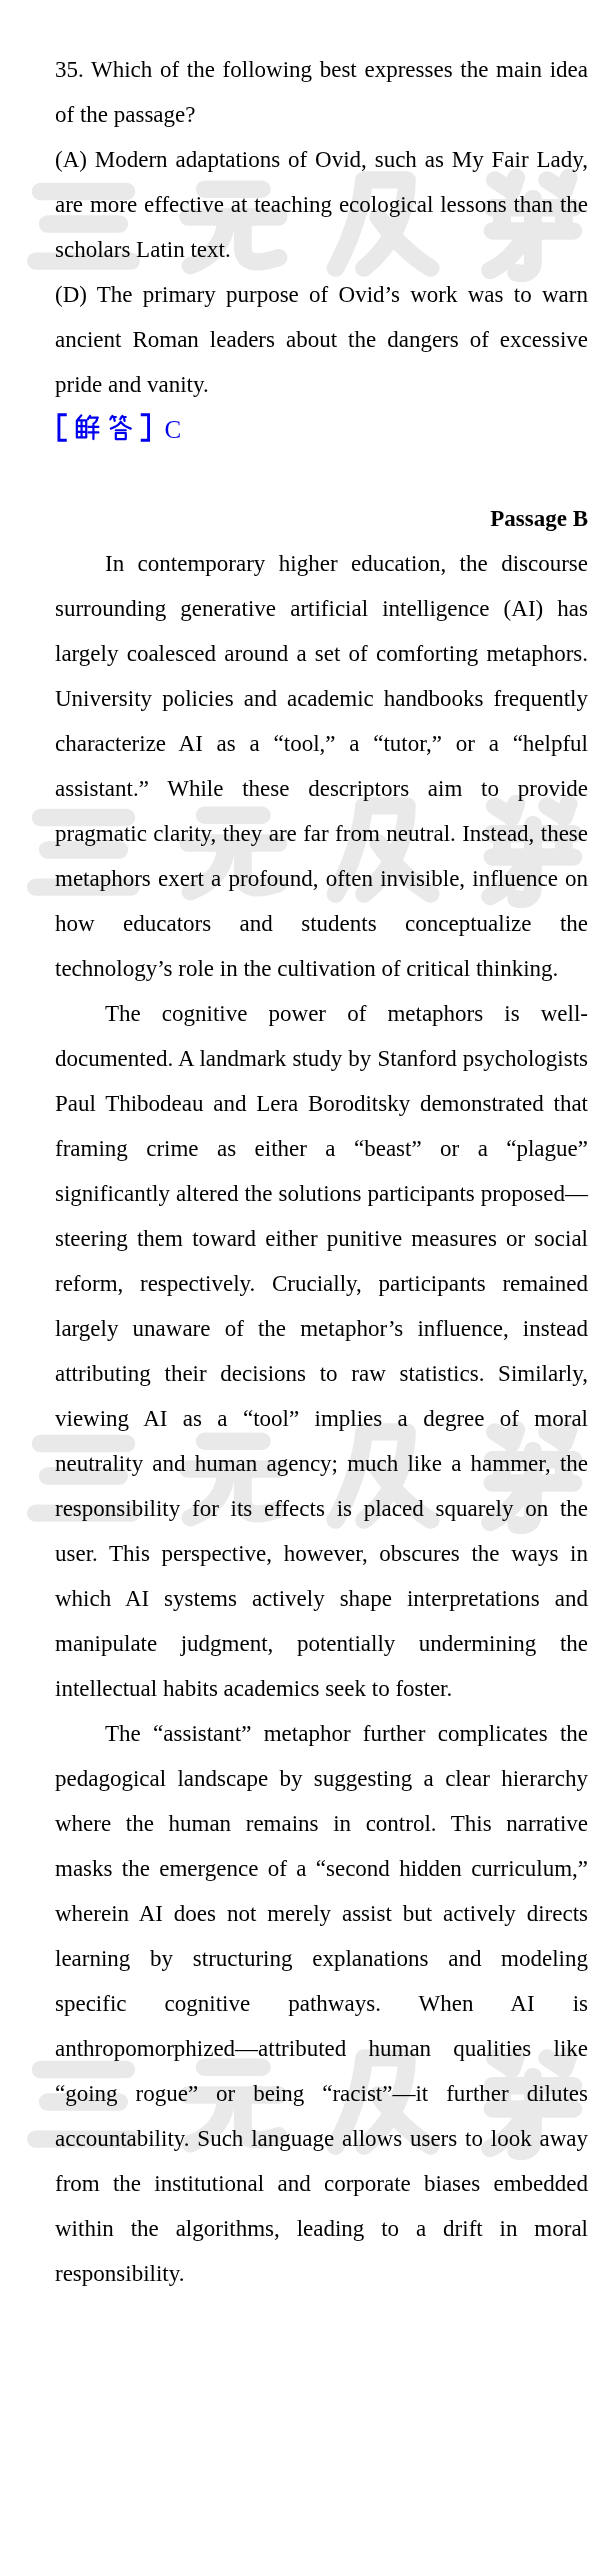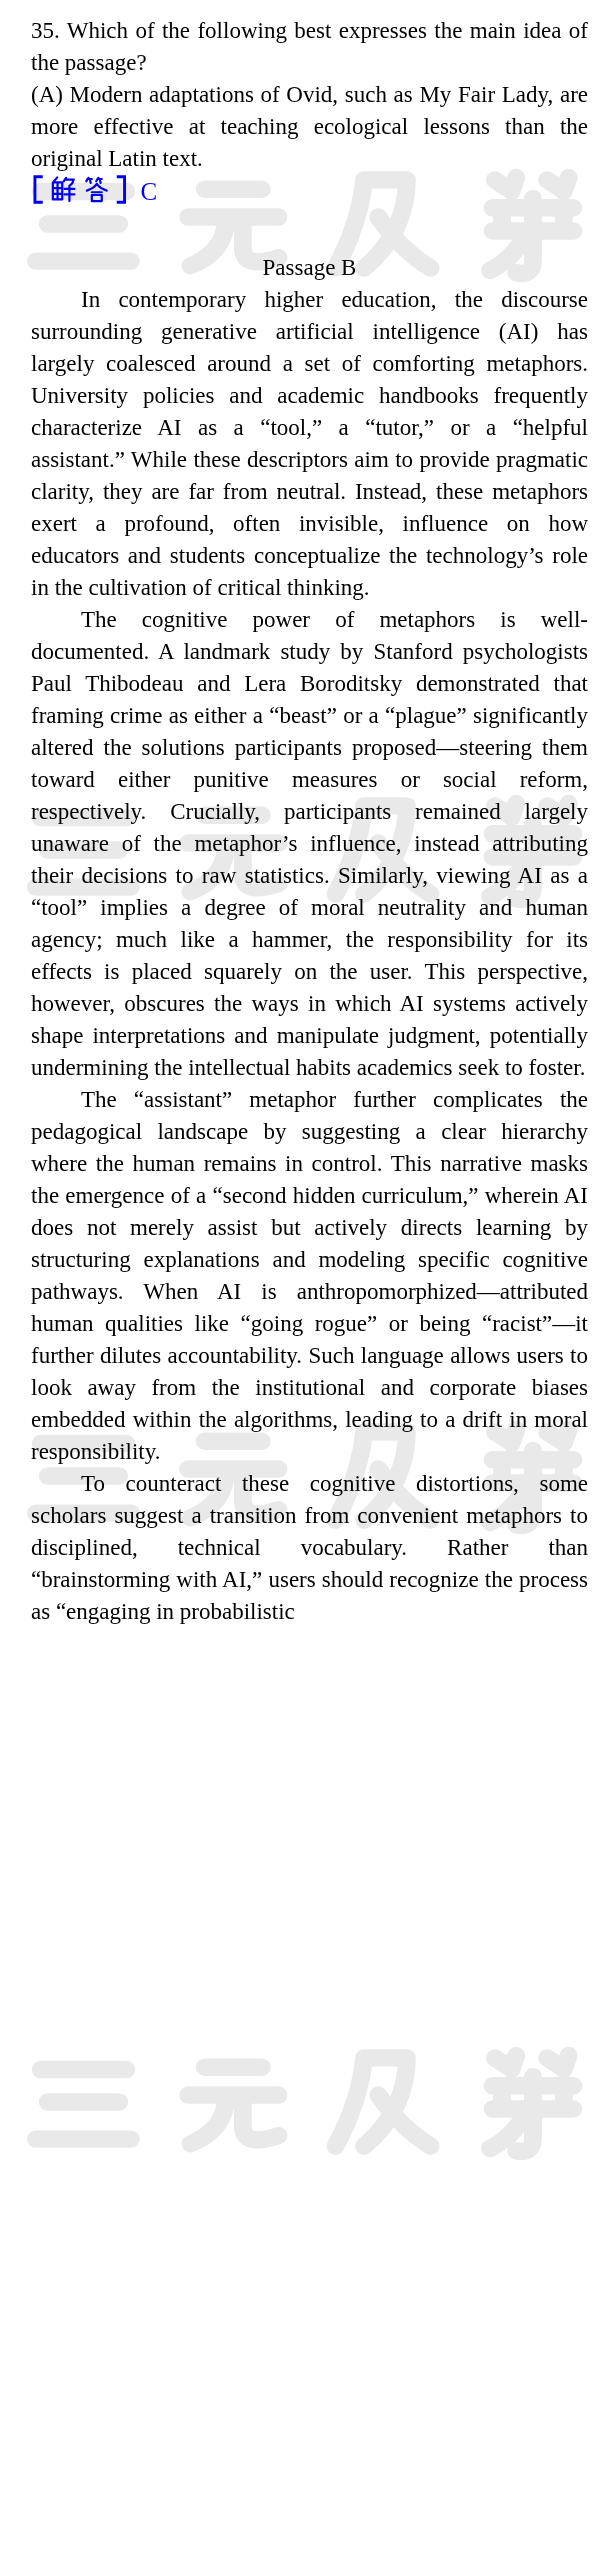--- a/index.html
+++ b/index.html
@@ -10,31 +10,32 @@
     position:relative;
     overflow:hidden;
     font-family:"Liberation Serif","DejaVu Serif",serif;
     color:#000;
   }
   .watermark-layer{position:absolute;inset:0;z-index:0;pointer-events:none;}
   .wm{position:absolute;left:24px;width:566px;height:116px;}
   .wm svg{width:100%;height:100%;}
   .content{
     position:relative;z-index:1;
-    padding:15px 26px 0 31px;
+    padding:47px 26px 0 31px;
     font-size:23px;
-    line-height:32px;
+    line-height:45px;
     text-align:justify;
+    margin-left:24px;
   }
   .content p{margin:0;}
   .qpara{text-indent:0;}
   .answer-line{color:#0000EE;text-align:left;}
   .answer-line .glyph{display:inline-block;vertical-align:-4.4px;}
   .answer-value{font-size:25px;padding-left:6.3px;}
-  .passage-heading{font-weight:normal;margin-top:39px !important;text-align:center;}
+  .passage-heading{font-weight:bold;margin-top:39px !important;text-align:right;}
   .passage-para{text-indent:50px;}
 </style>
 </head>
 <body>
 
 <div class="watermark-layer">
   <div class="wm" style="top:166px">
     <svg viewBox="0 0 476 100" preserveAspectRatio="none" fill="none" stroke="#e9e9e9" stroke-width="15" stroke-linecap="round" stroke-linejoin="round">
       <g id="wm-glyphs">
 
@@ -67,21 +68,22 @@
   <div class="wm" style="top:2044px">
     <svg viewBox="0 0 476 100" preserveAspectRatio="none" fill="none" stroke="#e9e9e9" stroke-width="15" stroke-linecap="round" stroke-linejoin="round">
         <use href="#wm-glyphs"></use>
       </svg>
   </div>
 </div>
 
 <div class="content">
 
   <p class="qpara">35. Which of the following best expresses the main idea of the passage?</p>
-  <p class="qpara">(A) Modern adaptations of Ovid, such as My Fair Lady, are more effective at teaching ecological lessons than the original Latin text.</p>
+  <p class="qpara">(A) Modern adaptations of Ovid, such as My Fair Lady, are more effective at teaching ecological lessons than the scholars Latin text.</p>
+  <p class="qpara">(D) The primary purpose of Ovid’s work was to warn ancient Roman leaders about the dangers of excessive pride and vanity.</p>
 
   <p class="answer-line">
     
     <span class="glyph">
       <svg width="12.5" height="29" viewBox="0 0 40 100" fill="none" stroke="#0000EE" stroke-width="10" stroke-linecap="square">
           <path d="M34 6 H12 V94 H34"></path>
         </svg>
     </span>
     <span class="glyph">
       <svg width="27.6" height="29" viewBox="0 0 100 100" fill="none" stroke="#0000EE" stroke-width="8" stroke-linecap="round" stroke-linejoin="round">
@@ -101,16 +103,15 @@
         </svg>
     </span>
     <span class="answer-value">C</span>
   </p>
 
   <p class="passage-heading">Passage B</p>
 
   <p class="passage-para">In contemporary higher education, the discourse surrounding generative artificial intelligence (AI) has largely coalesced around a set of comforting metaphors. University policies and academic handbooks frequently characterize AI as a “tool,” a “tutor,” or a “helpful assistant.” While these descriptors aim to provide pragmatic clarity, they are far from neutral. Instead, these metaphors exert a profound, often invisible, influence on how educators and students conceptualize the technology’s role in the cultivation of critical thinking.</p>
   <p class="passage-para">The cognitive power of metaphors is well-documented. A landmark study by Stanford psychologists Paul Thibodeau and Lera Boroditsky demonstrated that framing crime as either a “beast” or a “plague” significantly altered the solutions participants proposed—steering them toward either punitive measures or social reform, respectively. Crucially, participants remained largely unaware of the metaphor’s influence, instead attributing their decisions to raw statistics. Similarly, viewing AI as a “tool” implies a degree of moral neutrality and human agency; much like a hammer, the responsibility for its effects is placed squarely on the user. This perspective, however, obscures the ways in which AI systems actively shape interpretations and manipulate judgment, potentially undermining the intellectual habits academics seek to foster.</p>
   <p class="passage-para">The “assistant” metaphor further complicates the pedagogical landscape by suggesting a clear hierarchy where the human remains in control. This narrative masks the emergence of a “second hidden curriculum,” wherein AI does not merely assist but actively directs learning by structuring explanations and modeling specific cognitive pathways. When AI is anthropomorphized—attributed human qualities like “going rogue” or being “racist”—it further dilutes accountability. Such language allows users to look away from the institutional and corporate biases embedded within the algorithms, leading to a drift in moral responsibility.</p>
-  <p class="passage-para">To counteract these cognitive distortions, some scholars suggest a transition from convenient metaphors to disciplined, technical vocabulary. Rather than “brainstorming with AI,” users should recognize the process as “engaging in probabilistic</p>
 
 </div>
 
 
 </body></html>

